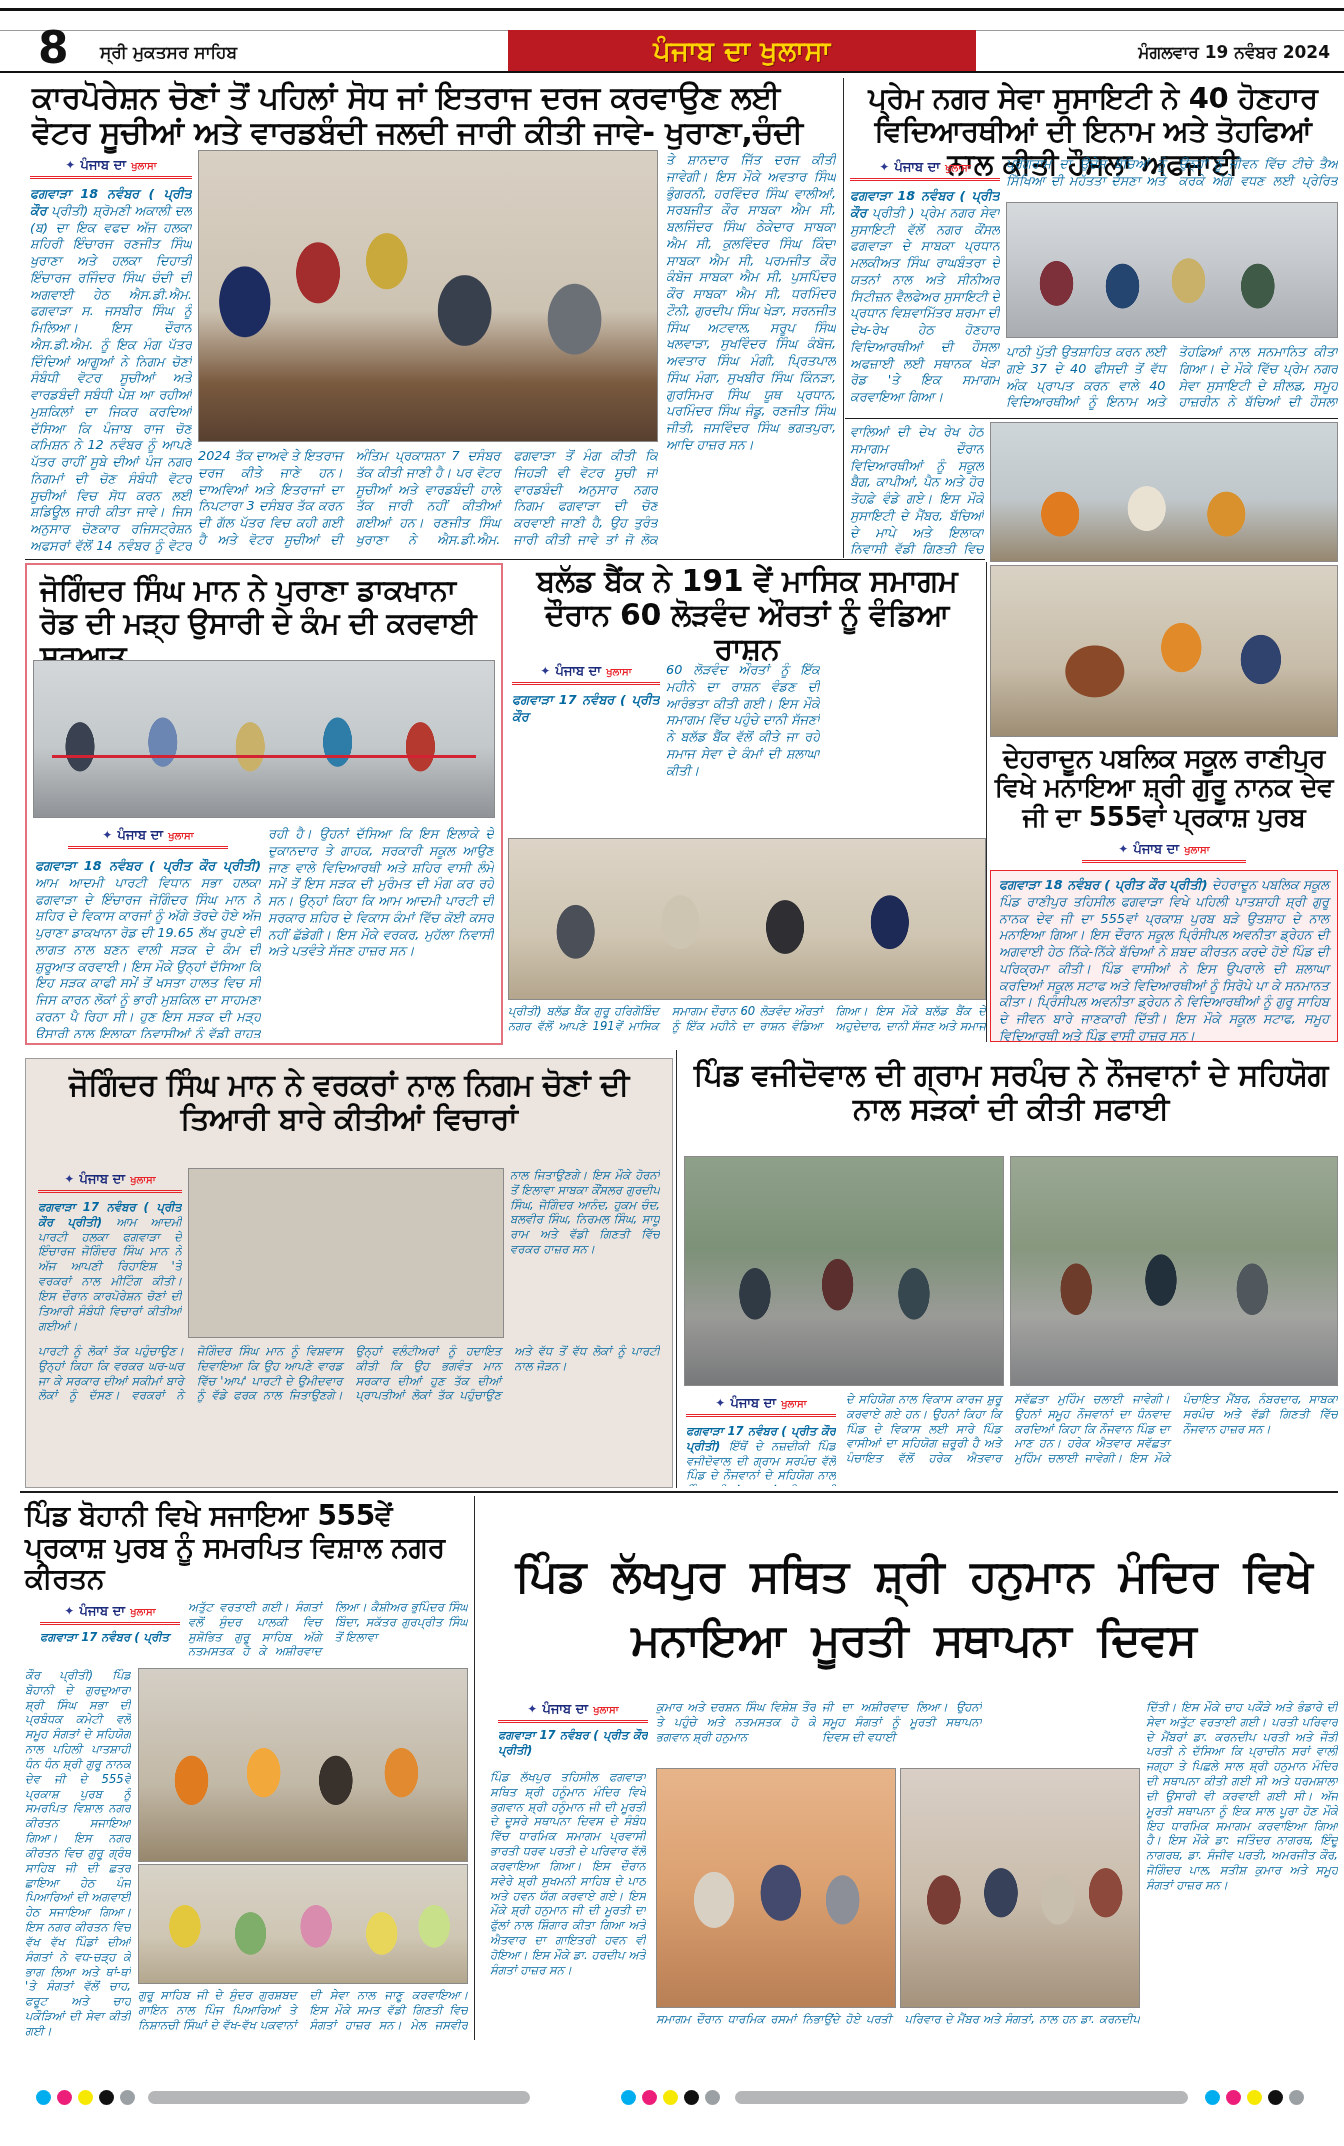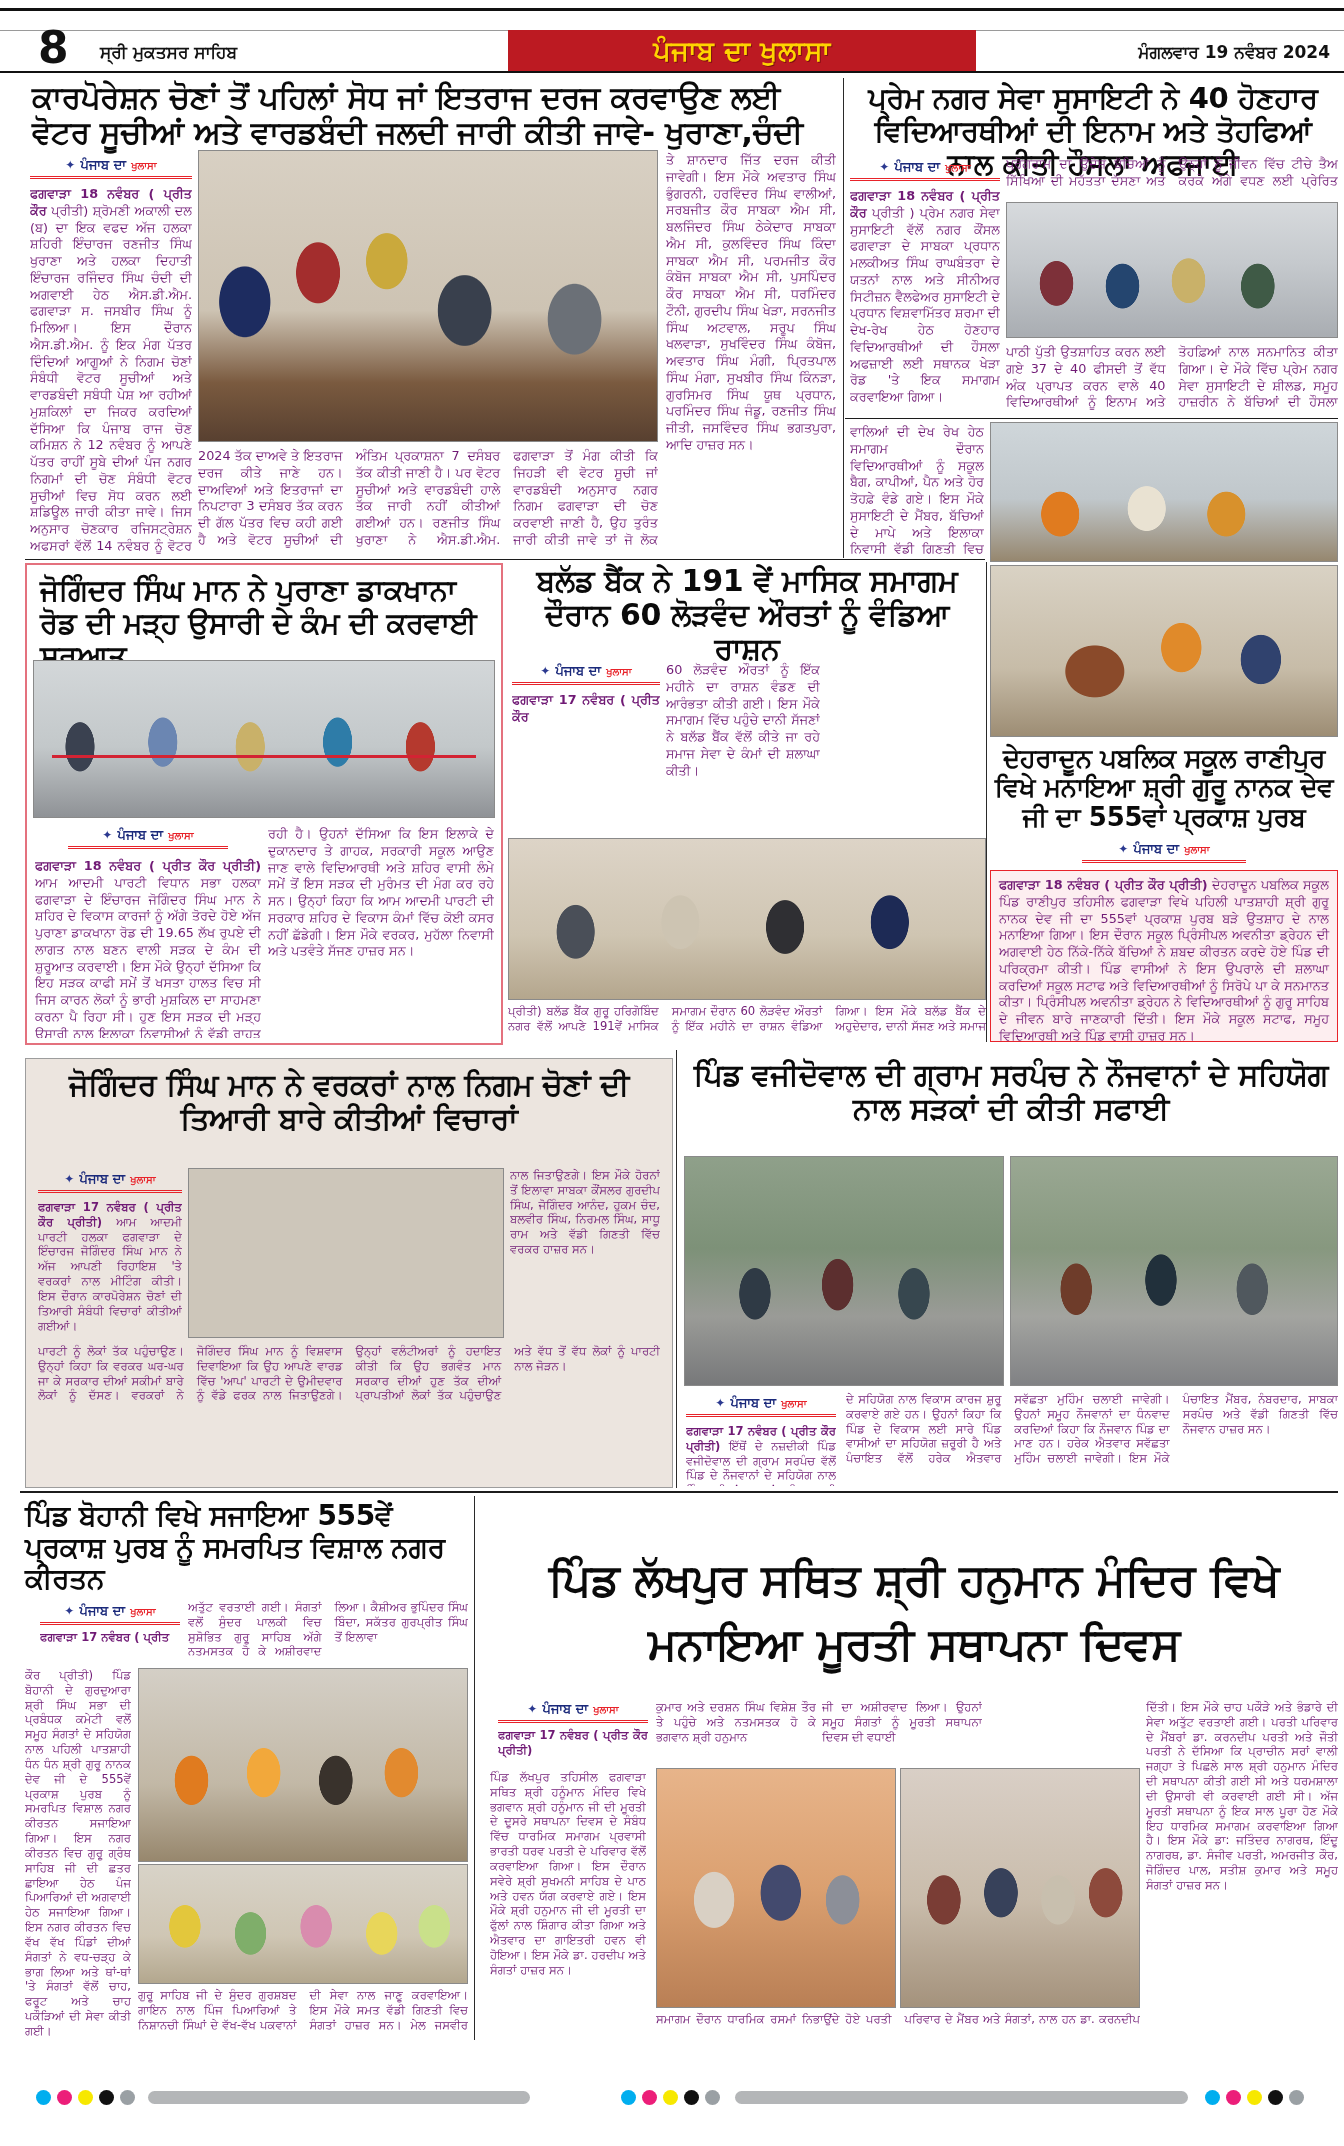--- a/index.html
+++ b/index.html
@@ -4,21 +4,21 @@
 <style>
   *{margin:0;padding:0;box-sizing:border-box;}
   html,body{background:#e9e9e9;}
   .page{position:relative;width:1344px;height:2146px;margin:0 auto;background:#ffffff;
         font-family:"DejaVu Sans","Liberation Sans",sans-serif;color:#121212;overflow:hidden;}
   .abs{position:absolute;}
   .rule-h{position:absolute;background:#1c1c1c;height:2px;}
   .rule-v{position:absolute;background:#2a2a2a;width:1px;}
   .headline{font-weight:bold;color:#0a0a0a;line-height:1.13;letter-spacing:-0.3px;}
   .center{text-align:center;}
-  .body-text{font-size:12.8px;line-height:1.31;text-align:justify;color:#701a75;overflow:hidden;}
+  .body-text{font-size:12.8px;line-height:1.31;text-align:justify;color:#0369a1;overflow:hidden;font-style:italic;}
   .small-text{font-size:11.6px;line-height:1.28;}
   .cols-2{column-count:2;column-gap:13px;}
   .cols-3{column-count:3;column-gap:13px;}
   .cols-4{column-count:4;column-gap:13px;}
   .dateline{font-weight:bold;}
   .byline-box{text-align:center;border-bottom:3px double #e8232a;padding-bottom:3px;margin-bottom:5px;}
   .byline-box .bl-icon{color:#2b3990;font-size:12px;}
   .bl-navy{color:#1b2a7b;font-weight:bold;font-size:13px;}
   .bl-red{color:#e8232a;font-weight:bold;font-size:10px;}
   .photo{position:absolute;border:1px solid #8a8a8a;background:#cdc6ba;}
@@ -318,21 +318,21 @@
   <div class="photo ph-procession" style="left:138px;top:1668px;width:330px;height:194px;"></div>
   <div class="photo ph-crowd" style="left:138px;top:1864px;width:330px;height:120px;"></div>
 
   <div class="abs body-text cols-2 small-text" style="left:138px;top:1988px;width:330px;height:48px;">
     <span>ਗੁਰੂ ਸਾਹਿਬ ਜੀ ਦੇ ਸੁੰਦਰ ਗੁਰਸ਼ਬਦ ਗਾਇਨ ਨਾਲ ਪਿੰਜ ਪਿਆਰਿਆਂ ਤੇ ਨਿਸ਼ਾਨਚੀ ਸਿੰਘਾਂ ਦੇ ਵੱਖ-ਵੱਖ ਪਕਵਾਨਾਂ ਦੀ ਸੇਵਾ ਨਾਲ ਜਾਣੂ ਕਰਵਾਇਆ। ਇਸ ਮੌਕੇ ਸਮਤ ਵੱਡੀ ਗਿਣਤੀ ਵਿਚ ਸੰਗਤਾਂ ਹਾਜ਼ਰ ਸਨ।</span>
     <span>ਮੇਲ ਜਸਵੀਰ ਸਿੰਘ, ਹਰਜੀਤ ਸਿੰਘ ਲਾਈ, ਹੌਂਡ ਰੂਬੀ ਸਾਥ ਪ੍ਰਧਾਨ ਗੁਰਮੇਲ ਸਿੰਘ, ਹਰਭਜਨ ਸਿੰਘ, ਗੁਰਮੁਖ ਸਿੰਘ, ਕਮੇਟੀ ਪ੍ਰਧਾਨ ਬਲਵਿੰਦਰ ਸਿੰਘ, ਹਾਜ਼ਰ ਸਨ।</span>
   </div>
 
   <div class="rule-v" style="left:474px;top:1496px;height:544px;"></div>
 
-  <div class="abs headline center" style="left:490px;top:1548px;width:848px;font-size:44px;line-height:1.45;">ਪਿੰਡ ਲੱਖਪੁਰ ਸਥਿਤ ਸ਼੍ਰੀ ਹਨੁਮਾਨ ਮੰਦਿਰ ਵਿਖੇ ਮਨਾਇਆ ਮੂਰਤੀ ਸਥਾਪਨਾ ਦਿਵਸ</div>
+  <div class="abs headline center" style="left:490px;top:1548px;width:848px;font-size:44px;line-height:1.45;font-family:Liberation Mono, monospace;">ਪਿੰਡ ਲੱਖਪੁਰ ਸਥਿਤ ਸ਼੍ਰੀ ਹਨੁਮਾਨ ਮੰਦਿਰ ਵਿਖੇ ਮਨਾਇਆ ਮੂਰਤੀ ਸਥਾਪਨਾ ਦਿਵਸ</div>
 
   <div class="abs" style="left:498px;top:1698px;width:150px;">
     <div class="byline-box">
       <span class="bl-icon">✦</span>
       <span class="bl-navy">ਪੰਜਾਬ ਦਾ</span>
       <span class="bl-red">ਖੁਲਾਸਾ</span>
     </div>
     <div class="body-text small-text">
       <span class="dateline">ਫਗਵਾੜਾ 17 ਨਵੰਬਰ ( ਪ੍ਰੀਤ ਕੌਰ ਪ੍ਰੀਤੀ)</span>
     </div>

